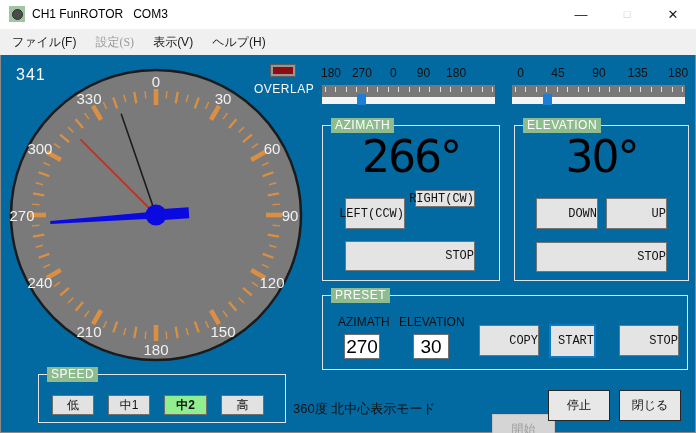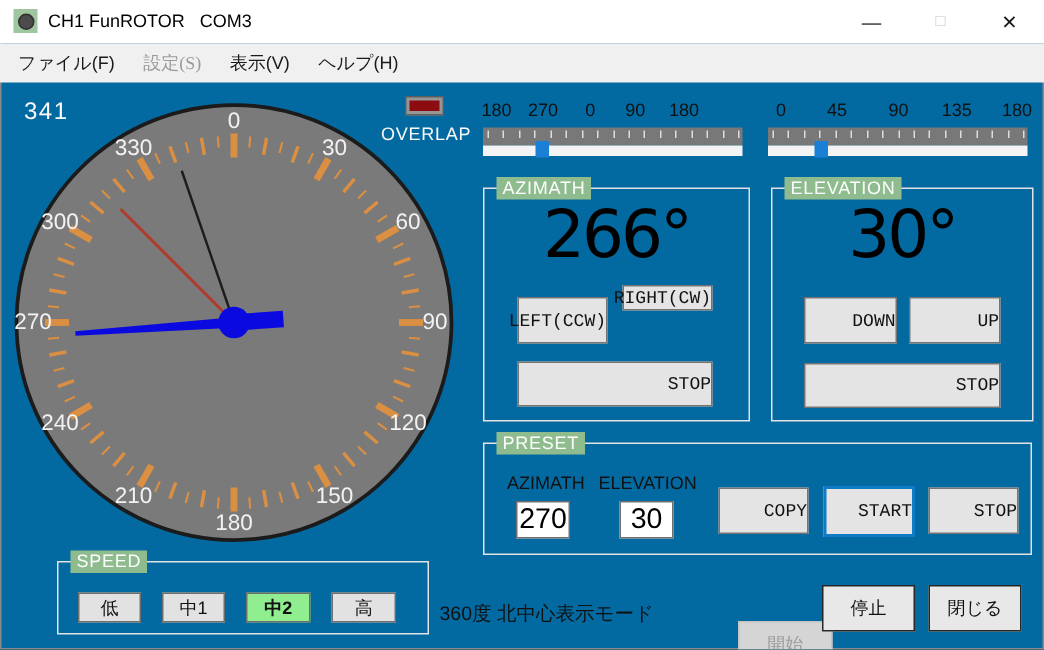--- a/index.html
+++ b/index.html
@@ -59,21 +59,21 @@
   .btn-up{left:91px;top:72px;width:61px;height:31px;padding-left:44px;}
   .btn-el-stop{left:21px;top:116px;width:131px;height:30px;}
   .preset-field-label{position:absolute;top:19px;font-size:12px;color:#111;}
   .preset-az-label{left:15px;}
   .preset-el-label{left:76px;}
   .preset-input{position:absolute;top:38px;width:36px;height:25px;background:#fff;border:1px solid #707070;
     box-sizing:border-box;font-size:19px;text-align:center;font-family:inherit;padding:0;color:#000;}
   .input-az{left:21px;}
   .input-el{left:90px;}
   .btn-copy{left:156px;top:29px;width:60px;height:31px;}
-  .btn-start{left:226px;top:28px;width:61px;height:34px;border:2px solid #0f7ac5;padding-left:36px;}
+  .btn-start{left:226px;top:28px;width:47px;height:34px;border:2px solid #0f7ac5;padding-left:36px;}
   .btn-preset-stop{left:296px;top:29px;width:60px;height:31px;}
   .speed-btn{position:absolute;top:20px;height:20px;background:#e2e2e2;border:1px solid #6e6e6e;
     box-sizing:border-box;font-size:12px;color:#111;display:flex;align-items:center;justify-content:center;}
   .speed-btn.active{background:#90ee90;font-weight:bold;}
   .status-text{position:absolute;left:293px;top:400px;font-size:13px;color:#111;}
   .footer-btn{position:absolute;top:390px;height:31px;background:#e8e8e8;border:1px solid #262626;
     box-sizing:border-box;font-size:12px;color:#111;display:flex;align-items:center;justify-content:center;}
   .footer-start{left:492px;width:63px;margin-top:24px;}
   .footer-stop{left:548px;width:62px;}
   .footer-close{left:619px;width:62px;}

